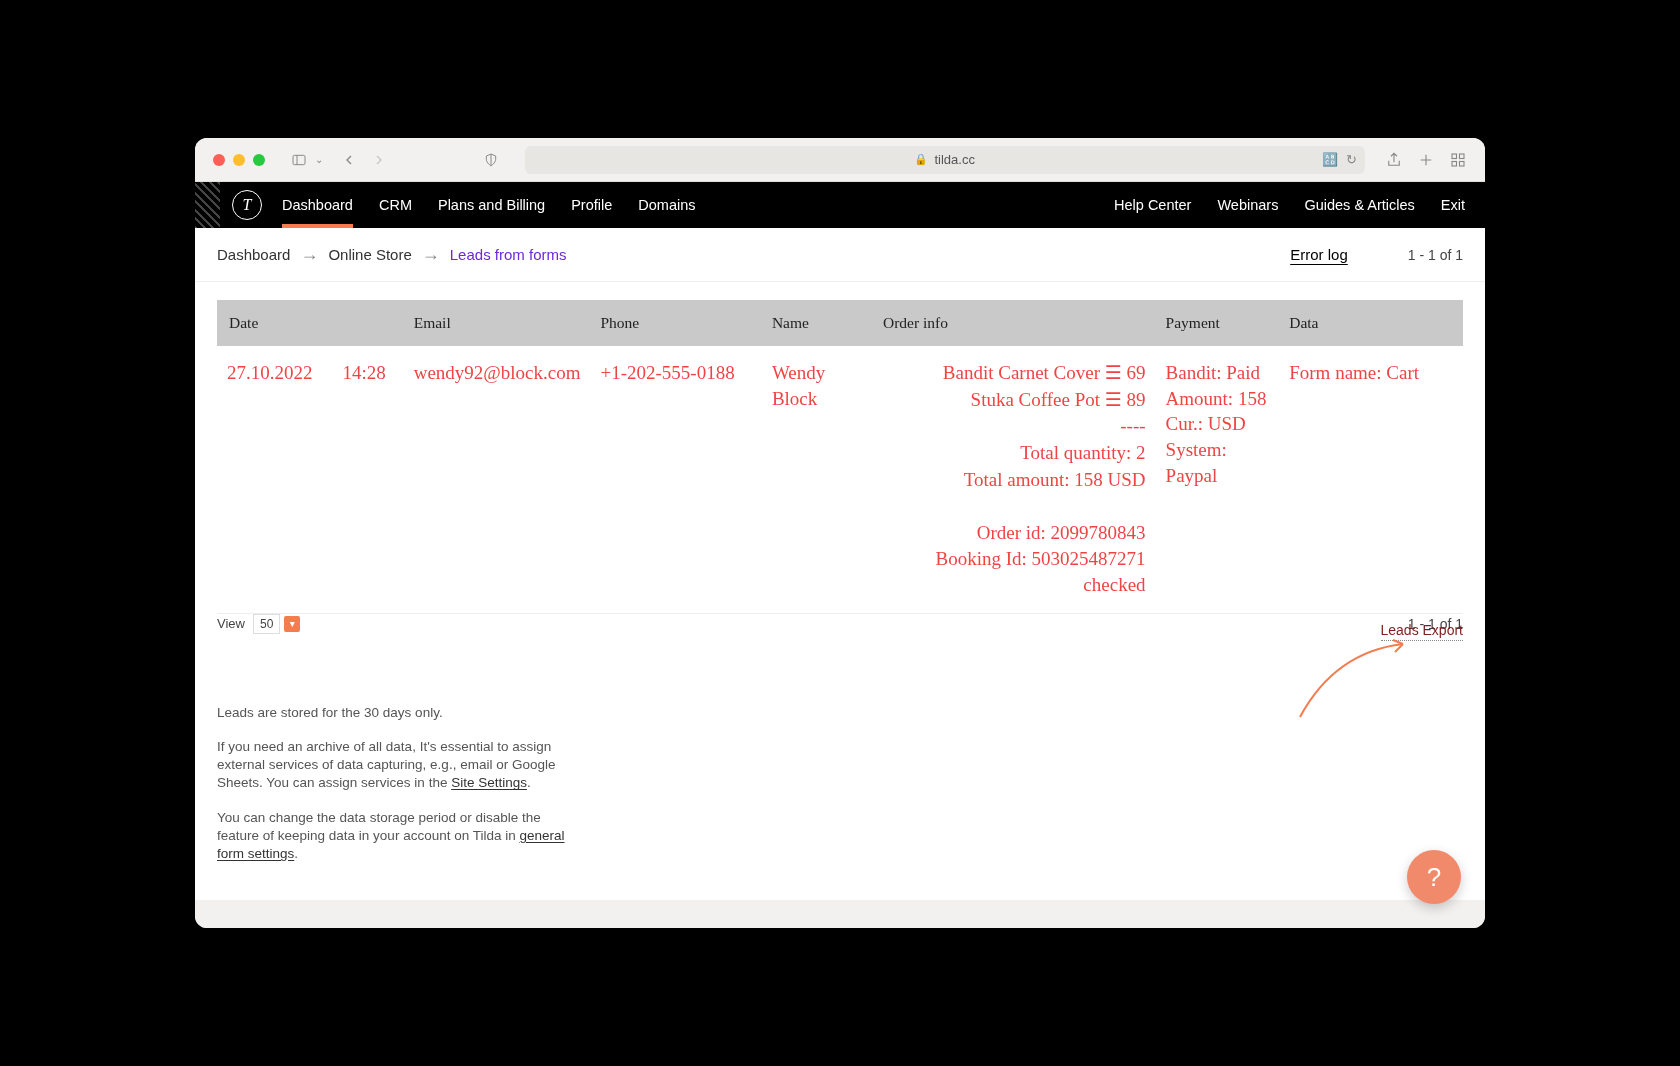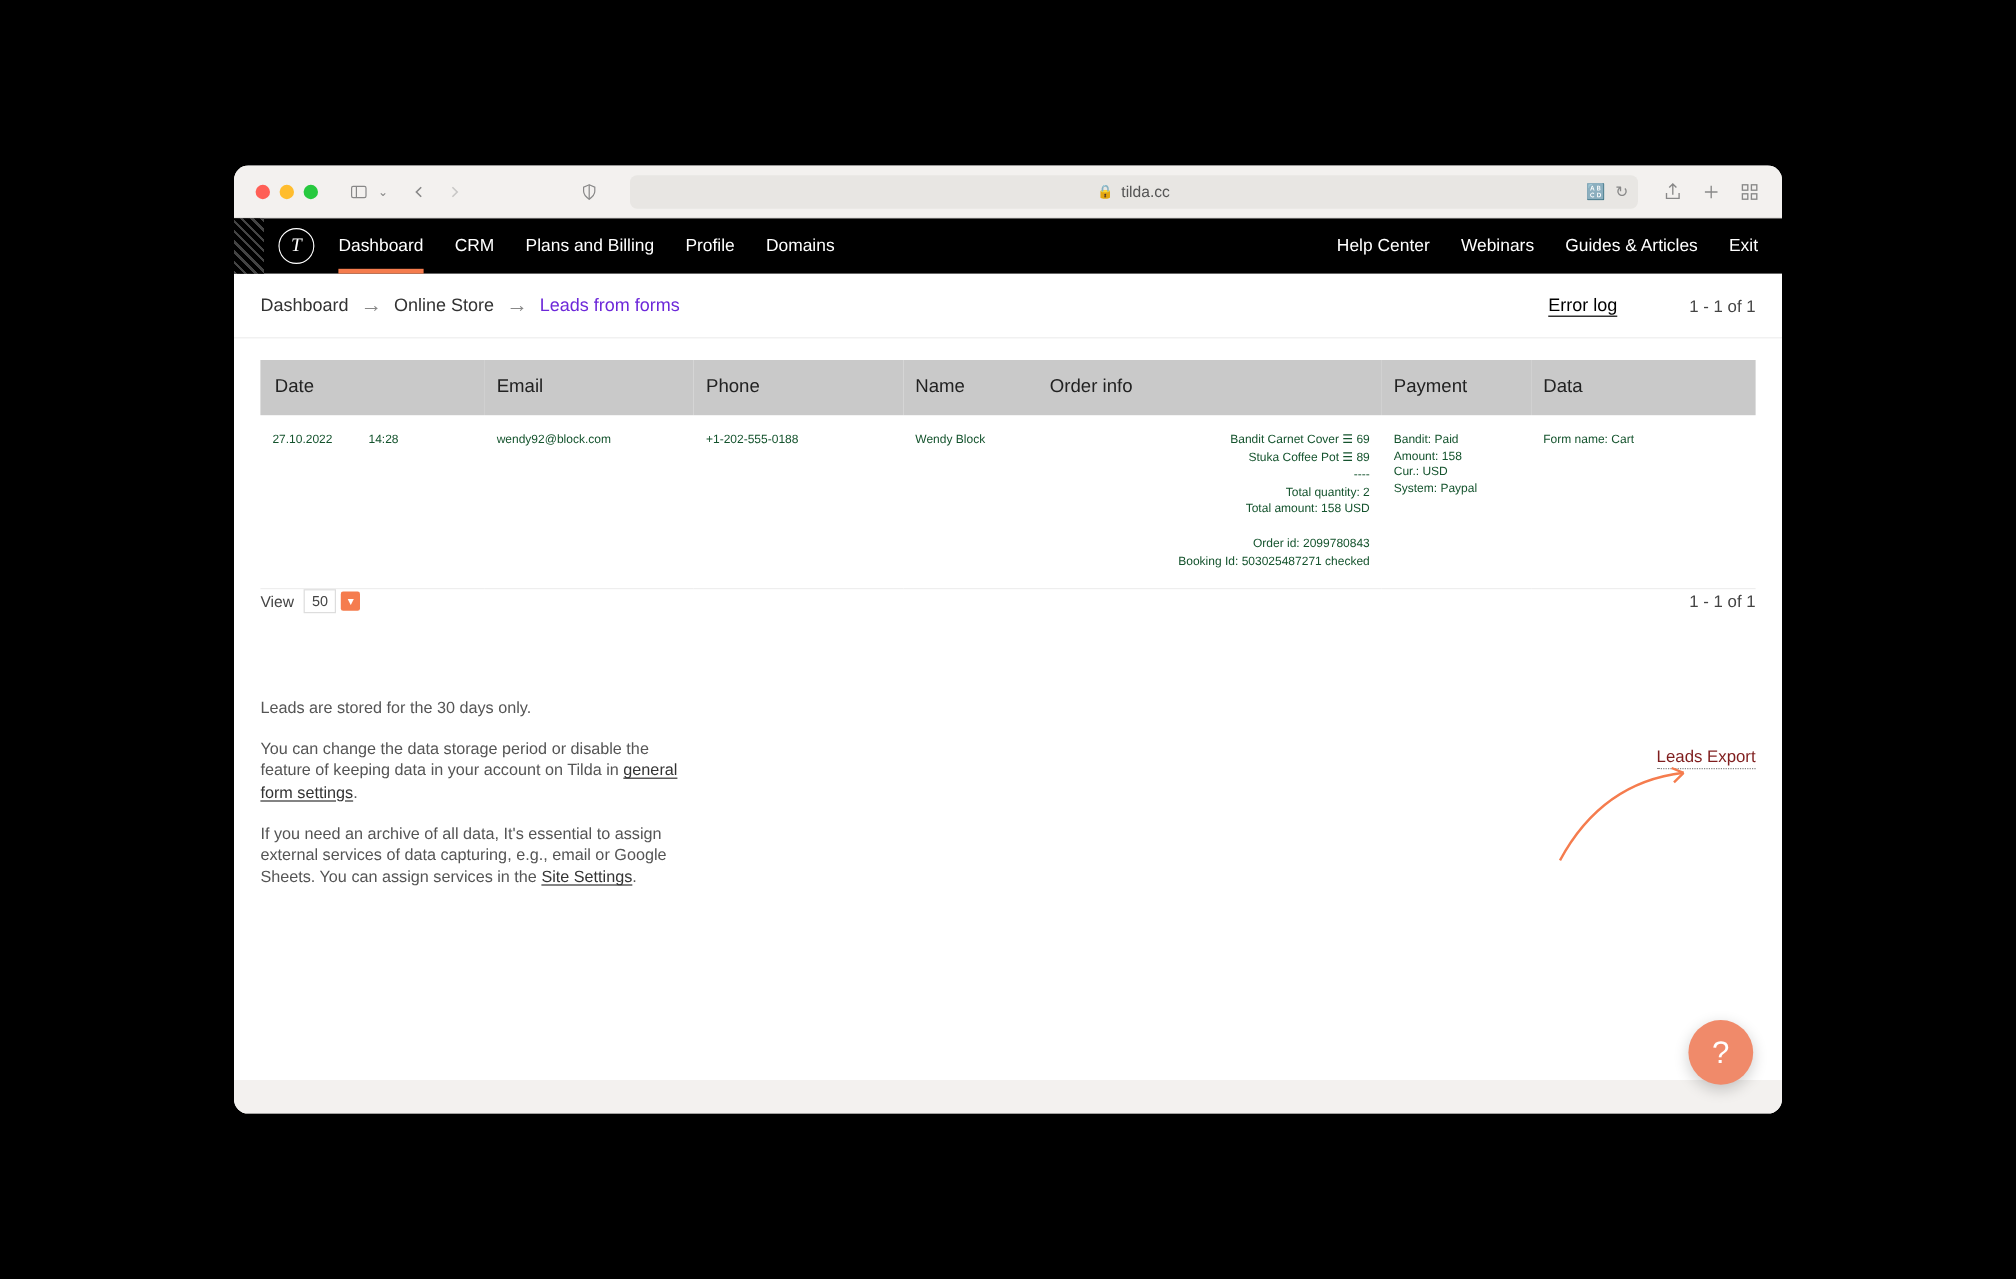--- a/index.html
+++ b/index.html
@@ -104,28 +104,28 @@
   color: #333;
 }
 .breadcrumb-bar .crumb { cursor: pointer; }
 .breadcrumb-bar .sep { margin: 0 10px; color: #888; font-size: 18px; }
 .breadcrumb-bar .current { color: #6d28d9; }
 .breadcrumb-bar .right { margin-left: auto; display: flex; align-items: center; gap: 60px; }
 .error-log { color: #000; text-decoration: underline; text-underline-offset: 4px; }
 .pagination-text { color: #444; font-size: 14px; }
 
 .content-wrap { flex: 1; padding: 18px 22px 0 22px; overflow: auto; position: relative; }
-.leads-table { width: 100%; border-collapse: collapse; }
+.leads-table { width: 100%; border-collapse: collapse; font-family: Liberation Serif, serif; }
 .leads-table thead th {
   background: #c9c9c9; text-align: left; padding: 14px 10px;
   font-weight: 400; font-size: 15.5px; color: #222;
 }
 .leads-table thead th:first-child { padding-left: 12px; }
 .leads-table tbody td {
-  padding: 14px 10px; vertical-align: top; font-size: 10px; color: #14532d;
+  padding: 14px 10px; vertical-align: top; font-size: 19px; color: #ef4444;
   border-bottom: 1px solid #eee; line-height: 1.35;
 }
 .leads-table tbody td .date-row { display: flex; gap: 30px; }
 .leads-table tbody td .order-lines div { margin-bottom: 1px; text-align: right; }
 
 .view-row {
   display: flex; align-items: center; font-size: 13px; color: #444;
 }
 .view-row .view-label { margin-right: 8px; }
 .view-select {
@@ -315,24 +315,24 @@
       <div class="view-row">
         <span class="view-label">View</span>
         <span class="view-select">50</span>
         <span class="view-select-icon">▾</span>
         <span class="right-pag">1 - 1 of 1</span>
       </div>
 
       <div class="info-block">
         <p>Leads are stored for the 30 days only.</p>
         <p>
-          <span>You can change the data storage period or disable the feature of keeping data in your account on Tilda in </span><a href="#">general form settings</a>.
+          <span>If you need an archive of all data, It's essential to assign external services of data capturing, e.g., email or Google Sheets. You can assign services in the </span><a href="#">Site Settings</a>.
         </p>
         <p>
-          <span>If you need an archive of all data, It's essential to assign external services of data capturing, e.g., email or Google Sheets. You can assign services in the </span><a href="#">Site Settings</a>.
+          <span>You can change the data storage period or disable the feature of keeping data in your account on Tilda in </span><a href="#">general form settings</a>.
         </p>
       </div>
 
       <span class="leads-export">Leads Export</span>
 
       <svg class="arrow-svg" viewBox="0 0 120 90">
         <path d="M 5 85 Q 40 20 108 12" stroke="#f57c4e" stroke-width="2" fill="none"></path>
         <path d="M 108 12 L 98 8 M 108 12 L 100 20" stroke="#f57c4e" stroke-width="2" fill="none"></path>
       </svg>
     </div>

